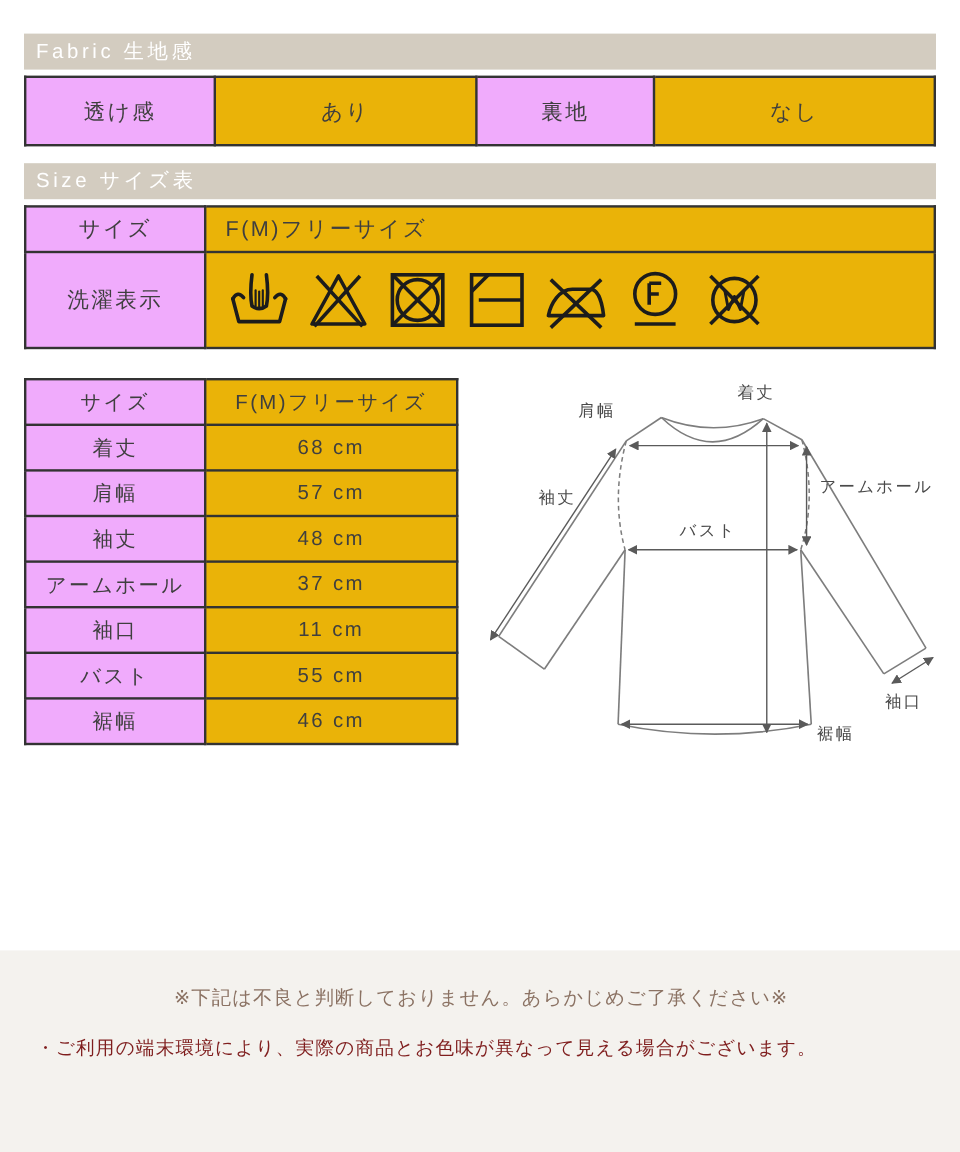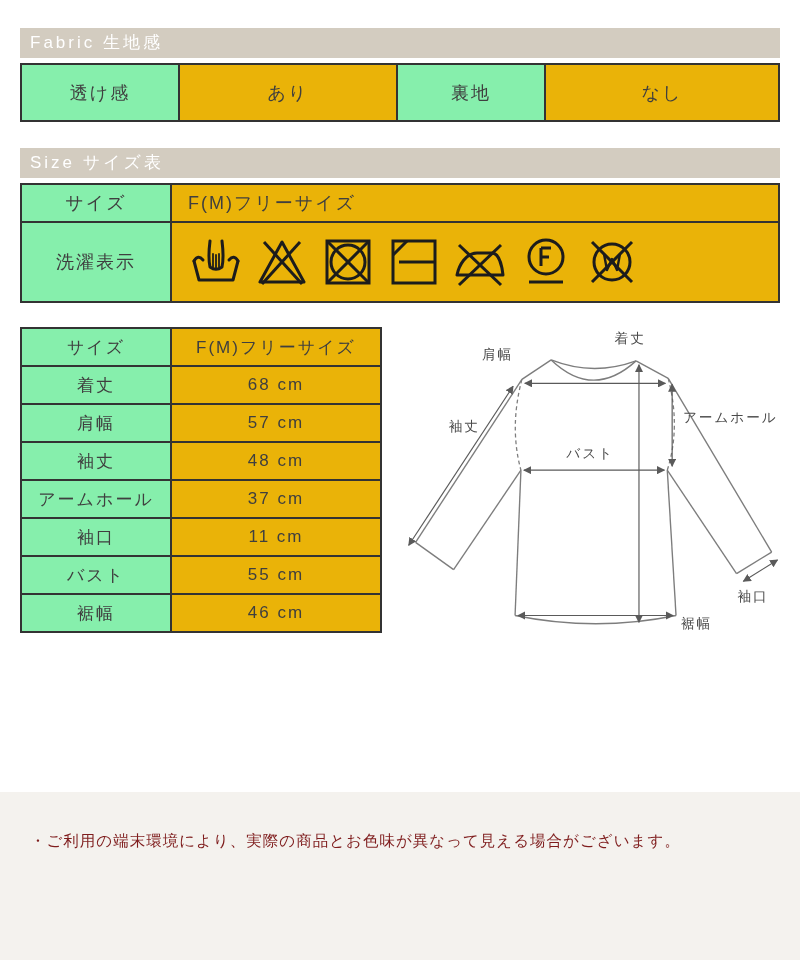--- a/index.html
+++ b/index.html
@@ -9,29 +9,29 @@
     color:#3f3f3f;overflow:hidden;
   }
   .page{display:flex;flex-direction:column;height:960px;gap:24px;}
   .content{flex:0 0 auto;padding:28px 20px 0 20px;}
 
   .section-bar{
     height:30px;line-height:30px;background:#d3ccc0;color:#ffffff;
     font-size:17px;font-weight:500;letter-spacing:3px;padding-left:10px;
     margin-bottom:5px;
   }
-  .section-bar.size{margin-top:26px;}
+  .section-bar.size{margin-top:14px;}
 
   table.tbl{border-collapse:collapse;table-layout:fixed;width:100%;}
   table.tbl td{
     border:2px solid #333333;text-align:center;vertical-align:middle;
     font-size:18px;color:#3f3f3f;letter-spacing:2px;background:#eab308;
     padding:0;
   }
-  table.tbl td.h{background:#86efac;}
+  table.tbl td.h{background:#f0abfc;}
   table.t1 td{height:55px;}
   table.t2 td{height:36px;}
   table.t2 td.l{text-align:left;padding-left:16px;}
   table.t2 tr.care td{height:78px;margin-left:48px;}
   .care-symbols{display:flex;align-items:center;gap:10px;padding-left:16px;}
   .care-symbols svg{display:block;}
 
   .measure-area{display:flex;align-items:flex-start;margin-top:24px;}
   table.t3{width:362px;flex:0 0 362px;}
   table.t3 td{height:36px;font-size:17px;}
@@ -222,15 +222,16 @@
         <text x="68" y="106" text-anchor="middle">袖丈</text>
         <text x="292" y="97" text-anchor="start">アームホール</text>
         <text x="197" y="134" text-anchor="middle">バスト</text>
         <text x="364" y="280" text-anchor="middle">袖口</text>
         <text x="290" y="308" text-anchor="start">裾幅</text>
       </svg>
     </div>
   </div>
 
   <div class="notes">
+    <div class="notes-title">※下記は不良と判断しておりません。あらかじめご了承ください※</div>
     <div class="note-item">・ご利用の端末環境により、実際の商品とお色味が異なって見える場合がございます。</div>
   </div>
 </div>
 
 </body></html>

